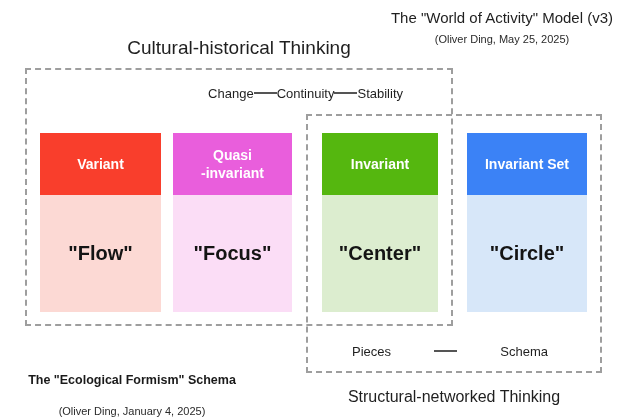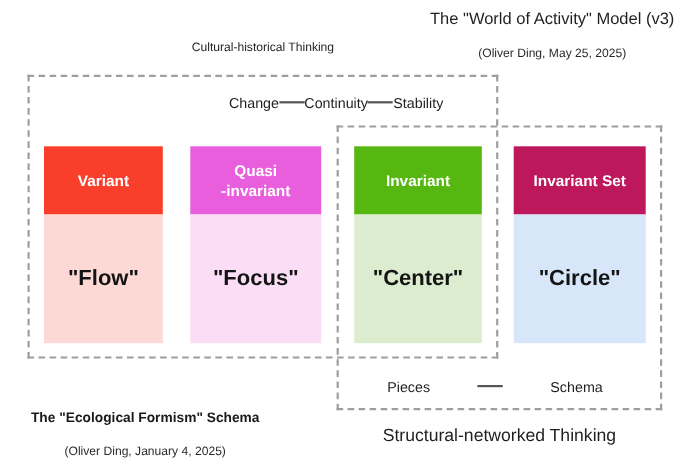--- a/index.html
+++ b/index.html
@@ -3,34 +3,34 @@
 <meta charset="utf-8">
 <style>
   html,body { margin:0; padding:0; background:#fff; }
   #canvas {
     position:relative; width:630px; height:420px; background:#ffffff;
     font-family:"Liberation Sans", sans-serif; color:#1a1a1a; overflow:hidden;
   }
   
   .title-block { position:absolute; left:378px; top:9px; width:248px; text-align:center; }
   .title-line1 { font-size:15px; font-weight:500; color:#1f1f1f; }
-  .title-line2 { font-size:11px; color:#2a2a2a; margin-top:17px; }
-  .cultural-label { position:absolute; left:25px; top:37px; width:428px; text-align:center; font-size:11px; color:#1f1f1f; }
+  .title-line2 { font-size:11px; color:#2a2a2a; margin-top:7px; }
+  .cultural-label { position:absolute; left:25px; top:37px; width:428px; text-align:center; font-size:19px; color:#1f1f1f; }
   
   .region { position:absolute; border:2px dashed #9e9e9e; box-sizing:border-box; }
   .region-cultural  { left:25px;  top:68px;  width:428px; height:258px; }
   .region-structural{ left:306px; top:114px; width:296px; height:259px; }
   
   .axis-row { position:absolute; display:flex; align-items:center; justify-content:space-between; font-size:13px; color:#1f1f1f; }
   .axis-top { left:73px; top:84px; width:330px; height:18px;justify-content:flex-end; }
   .axis-bottom { left:352px; top:342px; width:196px; height:18px; }
   .dash-sep { display:inline-block; width:23px; height:0; border-top:2px solid #555555; }
   
   .box { position:absolute; top:133px; }
-  .box-1 { left:40px;  width:108px; }
+  .box-1 { left:40px;  width:121px; }
   .box-2 { left:173px; width:119px; }
   .box-3 { left:322px; width:116px; }
   .box-4 { left:467px; width:120px; }
   .box-header {
     height:62px; display:flex; flex-direction:column; align-items:center; justify-content:center;
     color:#ffffff; font-weight:bold; font-size:14px; text-align:center; line-height:1.3;
   }
   .box-body {
     height:117px; display:flex; align-items:center; justify-content:center;
     font-weight:bold; font-size:20px; color:#141414; text-align:center;
@@ -86,21 +86,21 @@
   <div class="box box-3">
     <div class="box-header" style="background: rgb(85, 183, 15);">
       <span>Invariant</span>
     </div>
     <div class="box-body" style="background: rgb(220, 237, 207);">
       <span>"Center"</span>
     </div>
   </div>
 
   <div class="box box-4">
-    <div class="box-header" style="background: #be185d;">
+    <div class="box-header" style="background: #3b82f6;">
       <span>Invariant Set</span>
     </div>
     <div class="box-body" style="background: rgb(215, 231, 249);">
       <span>"Circle"</span>
     </div>
   </div>
 
   <div class="axis-row axis-bottom">
     <span>Pieces</span>
     <span class="dash-sep"></span>

